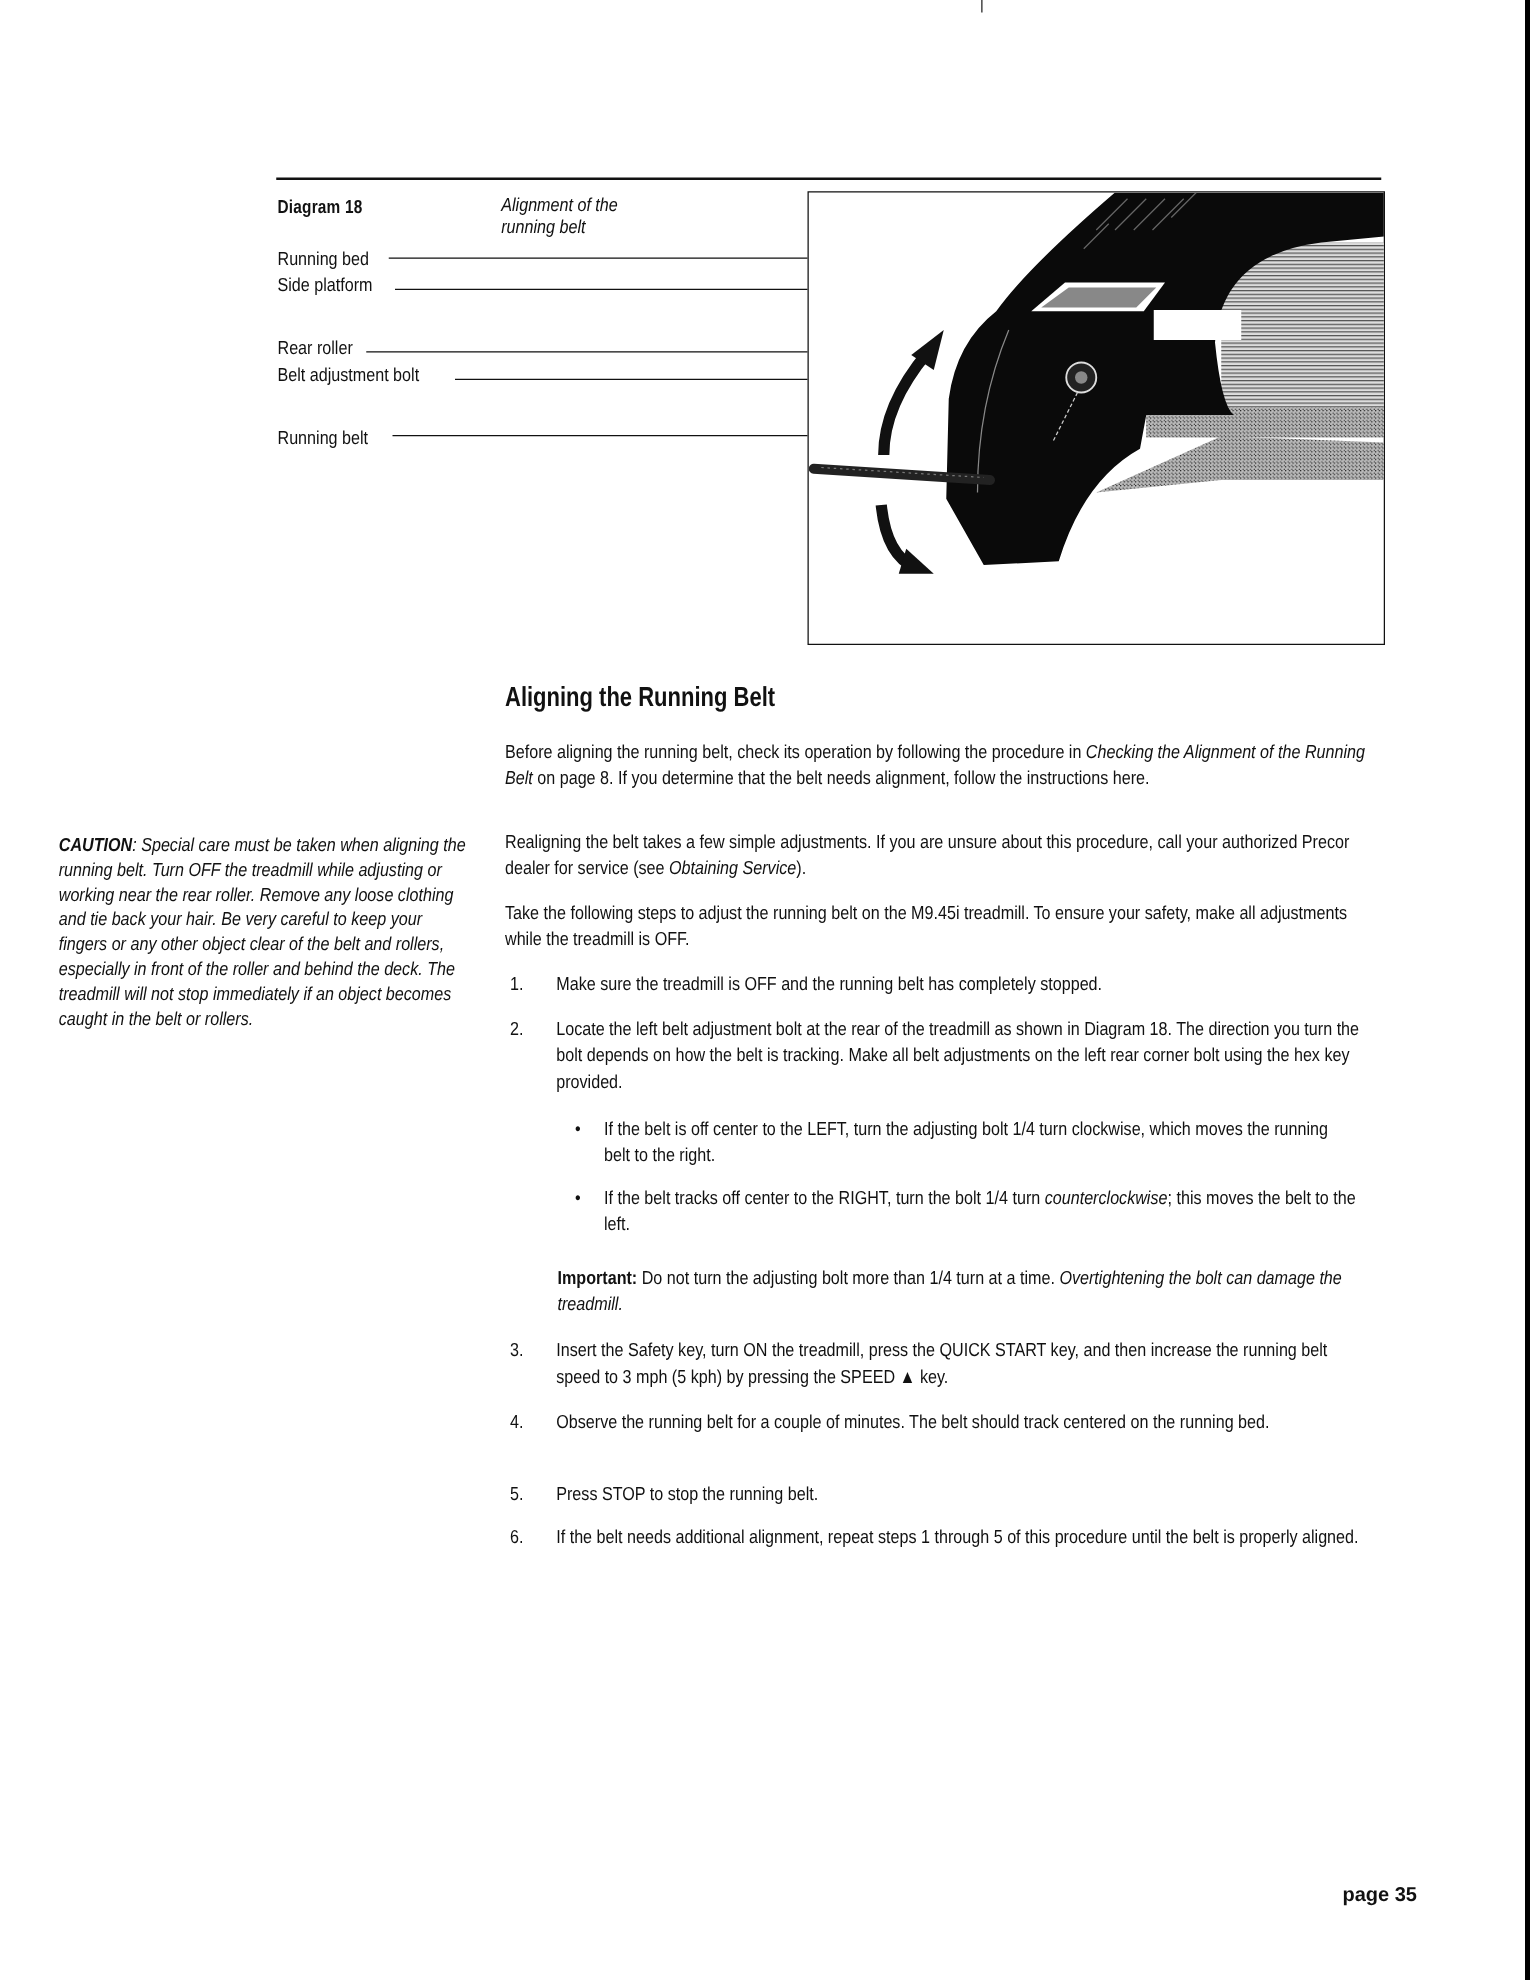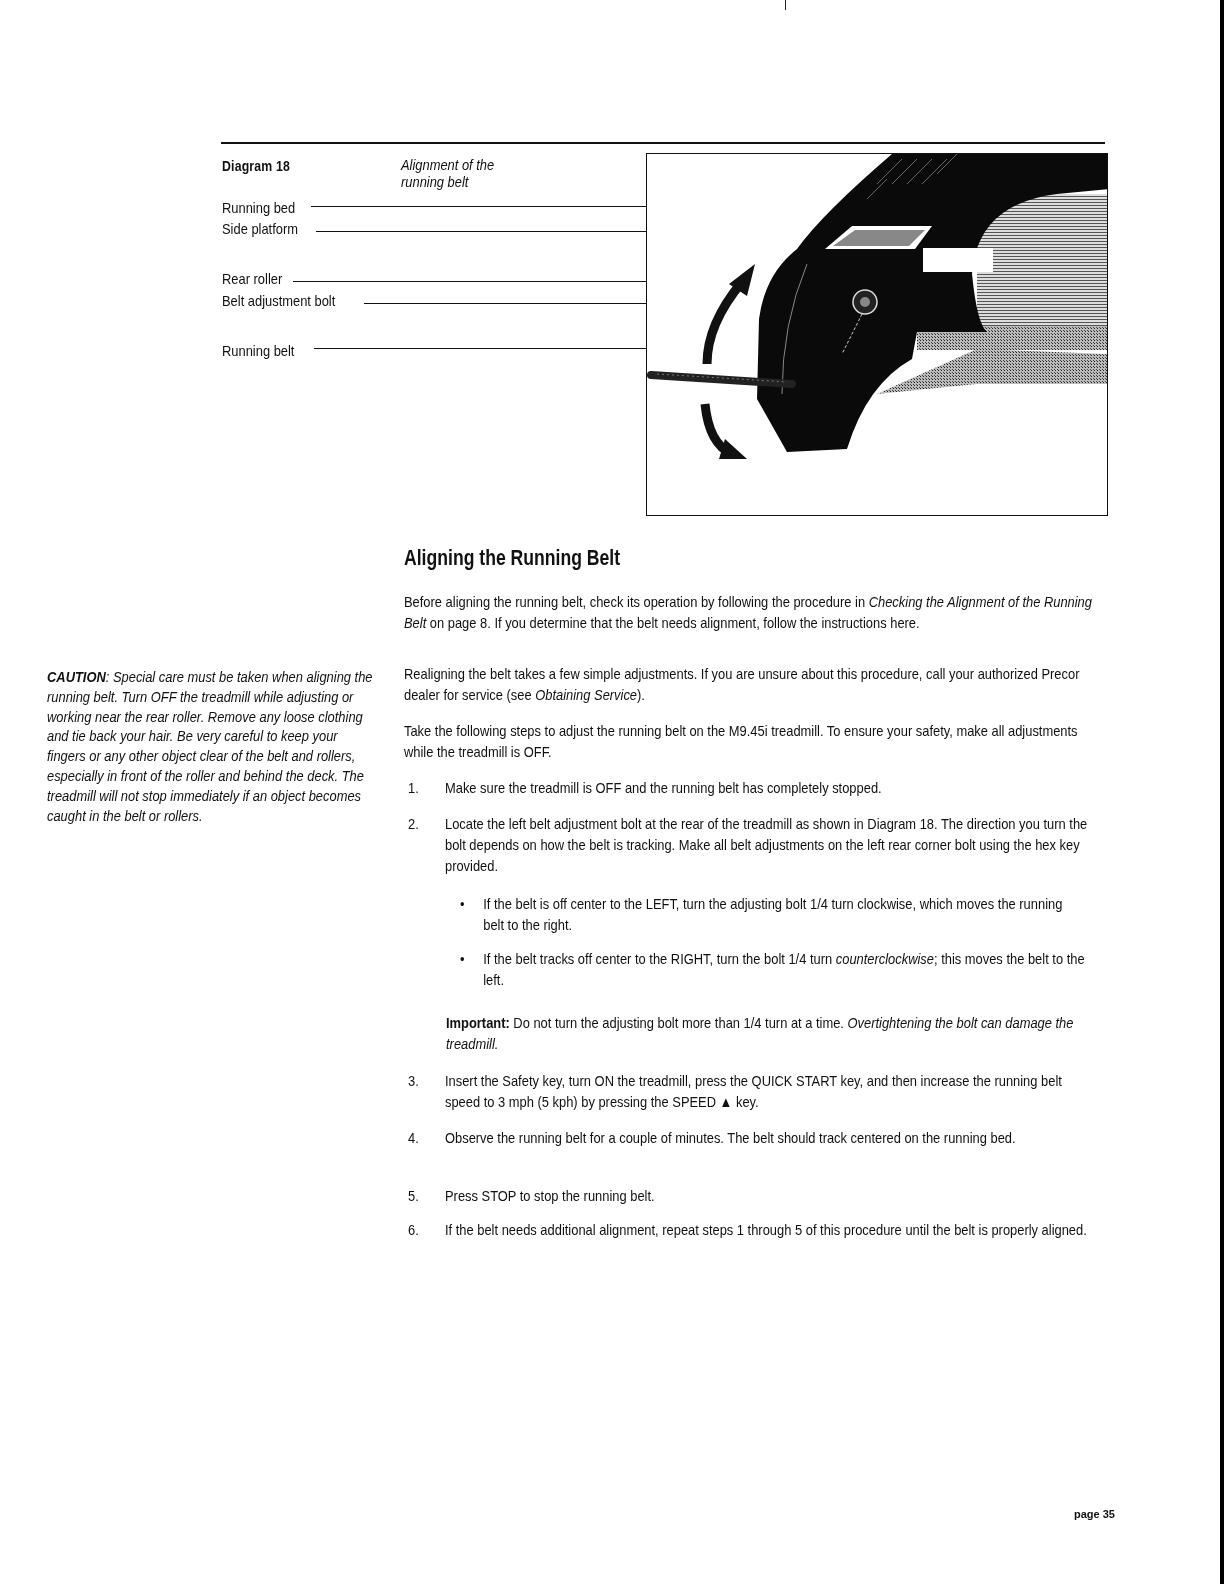--- a/index.html
+++ b/index.html
@@ -32,21 +32,21 @@
     .step .num { position: absolute; left: 0; top: 0; }
     .step .txt { position: absolute; left: 43px; top: 0; width: 760px; }
 
     .bullet { position: absolute; left: 460px; width: 740px; font-size: 15px; line-height: 21px; transform: scaleX(0.86); transform-origin: left top; }
     .bullet .dot { position: absolute; left: 0; top: 0; }
     .bullet .txt { position: absolute; left: 27px; top: 0; width: 700px; }
 
     .important { position: absolute; left: 446px; width: 770px; font-size: 15px; line-height: 21px; transform: scaleX(0.86); transform-origin: left top; }
     .important b { font-weight: bold; }
 
-    .page-num { position: absolute; left: 1074px; top: 1508px; font-weight: bold; font-size: 11px; }
+    .page-num { position: absolute; left: 1074px; top: 1508px; font-weight: bold; font-size: 16px; }
   </style>
 </head>
 <body>
 
 <div class="edge-bar"></div>
 <div class="top-tick"></div>
 <div class="top-rule"></div>
 
 <div class="diag-title">Diagram 18</div>
 <div class="diag-caption">

